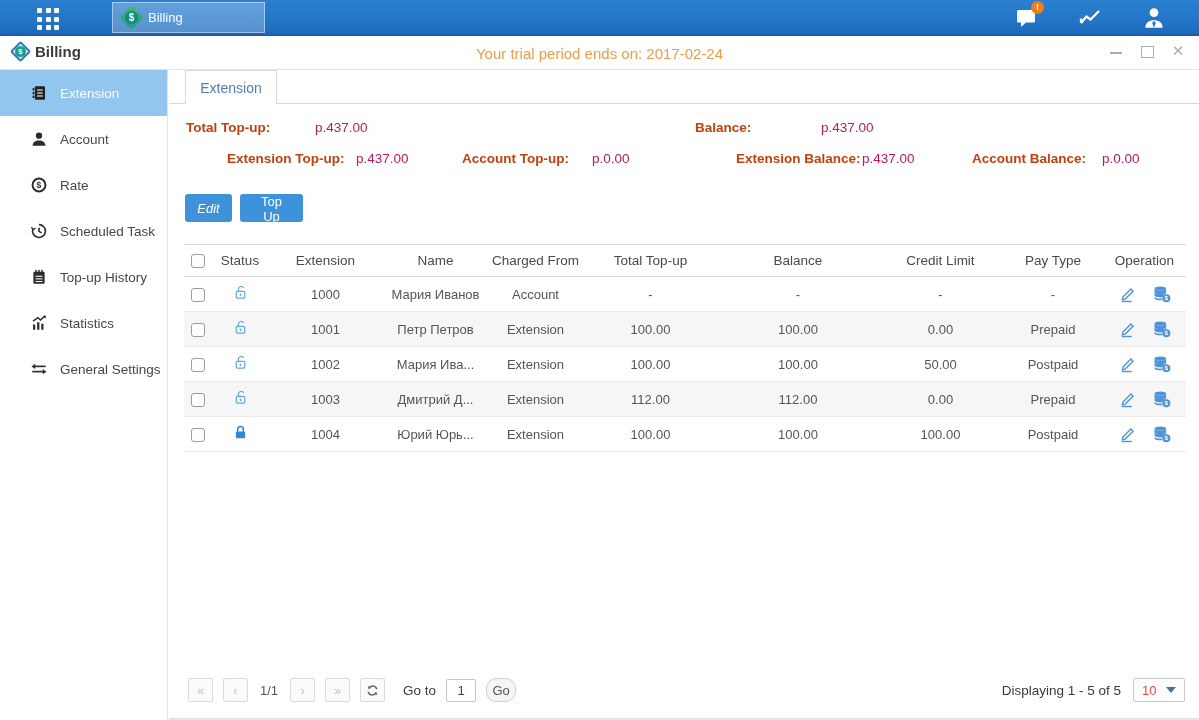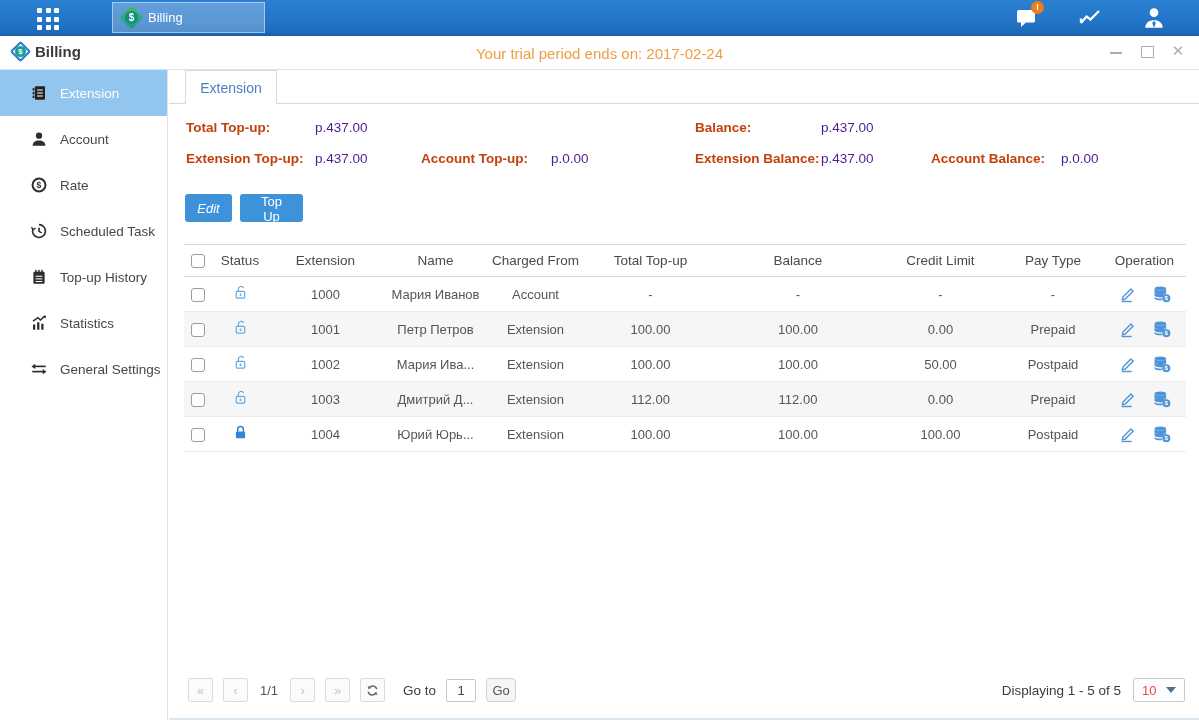--- a/index.html
+++ b/index.html
@@ -64,22 +64,22 @@
   
   .content { position:absolute; left:169px; top:70px; right:0; bottom:0; background:#fff;
     border-bottom:2px solid #dbe7f3; }
   .tabbar { position:relative; height:34px; border-bottom:1px solid #d9d9d9; }
   .tab-active { position:absolute; left:16px; top:0; width:92px; height:34px; background:#fff;
     border:1px solid #d9d9d9; border-bottom:none; display:flex; align-items:center;
     justify-content:center; color:#4d7fbe; font-size:14px; cursor:pointer; z-index:2; }
 
   .summary { position:relative; height:88px; font-size:13.5px; }
   .summary .lbl { position:absolute; font-weight:bold; color:#c2410c; white-space:nowrap; }
-  .summary .val { position:absolute; color:#4c1d95; white-space:nowrap; }
-  .r1 { top:16px; } .r2 { top:47px; }
+  .summary .val { position:absolute; color:#be185d; white-space:nowrap; }
+  .r1 { top:16px; } .r2 { top:47px;margin-left:41px; }
 
   .actions { position:relative; height:42px; }
   .btn-blue { position:absolute; top:2px; height:28px; background:#3e92da; color:#fff;
     border:none; border-radius:3px; font-size:13px; font-family:inherit; cursor:pointer;
     padding:0 12px; }
   .btn-edit { left:16px; width:47px;font-style:italic; }
   .btn-topup { left:71px; width:63px; }
 
   
   .grid-table { position:absolute; left:15px; top:174px; width:1002px; font-size:13px; color:#555; }
@@ -104,21 +104,21 @@
   .pg-left { position:absolute; left:4px; top:0; display:flex; align-items:center; gap:10px; }
   .pg-btn { width:25px; height:24px; border:1px solid #dcdcdc; background:#fbfbfb;
     border-radius:2px; display:flex; align-items:center; justify-content:center;
     color:#c3c3c3; font-size:13px; cursor:pointer; }
   .pg-btn.refresh { color:#6b6b6b; }
   .pg-indicator { color:#555; font-size:13px; padding:0 2px; }
   .goto-label { color:#3c3c3c; font-size:13.5px; margin-left:8px; }
   .goto-input { width:30px; height:23px; border:1px solid #c6c6c6; border-radius:2px;
     text-align:center; font-size:13px; color:#444; font-family:inherit; }
   .go-btn { width:30px; height:24px; border:1px solid #d0d0d0; background:#f5f5f5;
-    border-radius:4px; color:#555; font-size:13px; font-family:inherit; cursor:pointer; }
+    border-radius:10px; color:#555; font-size:13px; font-family:inherit; cursor:pointer; }
   .pg-right { position:absolute; right:0; top:0; display:flex; align-items:center; gap:12px; }
   .displaying { color:#3c3c3c; font-size:13.5px; }
   .page-size { width:52px; height:24px; border:1px solid #c9c9c9; background:#fdfdfd;
     border-radius:2px; display:flex; align-items:center; justify-content:space-between;
     padding:0 8px; font-size:13px; color:#ef4444; cursor:pointer; }
   .page-size .caret { width:0; height:0; border-left:5px solid transparent;
     border-right:5px solid transparent; border-top:6px solid #56708c; }
 </style>
 </head>
 <body>

